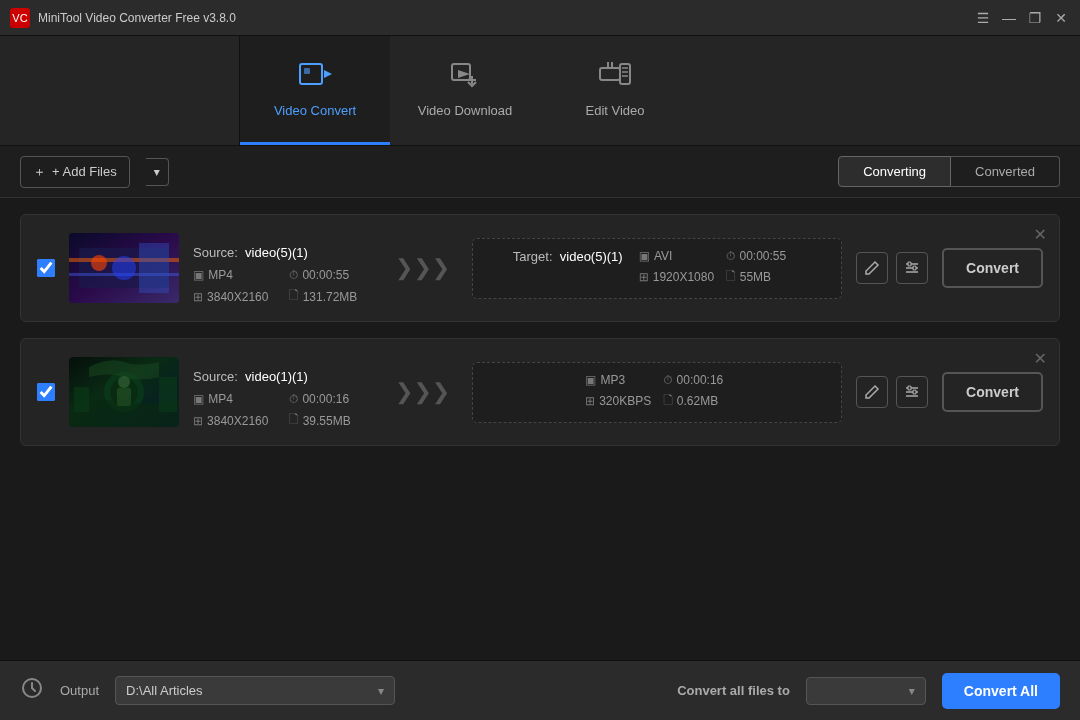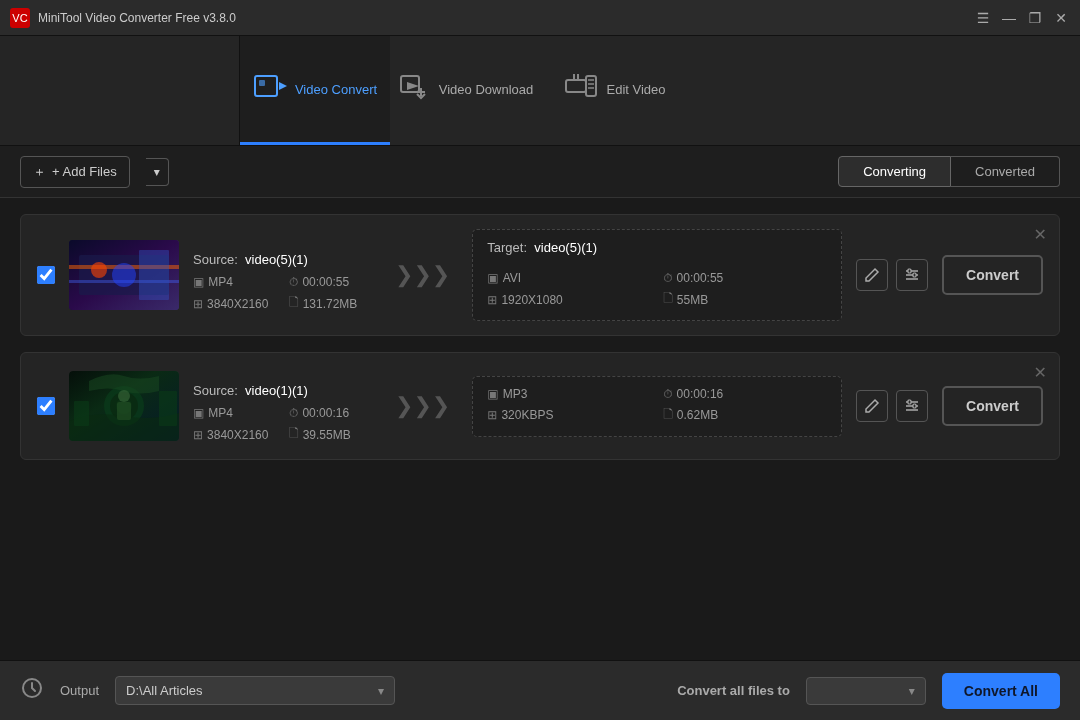--- a/index.html
+++ b/index.html
@@ -45,21 +45,21 @@
     
     #nav {
       height: 110px;
       background: #252525;
       display: flex;
       align-items: stretch;
       border-bottom: 1px solid #111;
     }
     .nav-tab {
       display: flex;
-      flex-direction: row;
+      flex-direction: column;
       align-items: center;
       justify-content: center;
       width: 150px;
       gap: 8px;
       cursor: pointer;
       border-bottom: 3px solid transparent;
       transition: background 0.2s;
       padding: 10px 0;
     }
     .nav-tab.active {
@@ -198,21 +198,21 @@
       padding: 0 8px;
       flex-shrink: 0;
     }
 
     .target-box {
       background: #1e1e1e;
       border: 1px dashed #444;
       border-radius: 5px;
       padding: 10px 14px;
       display: flex;
-      flex-direction: column;
+      flex-direction: row;
       gap: 16px;
       min-width: 200px;
       flex: 1;
       justify-content: center;
     }
     .target-box .target-label {
       font-size: 13px;
       color: #bbb;
     }
     .target-box .target-label span { color: #fff; }
@@ -281,21 +281,21 @@
       color: #ccc;
       cursor: pointer;
       gap: 8px;
       min-width: 120px;
     }
     .format-select .arrow { color: #888; font-size: 12px; }
     .convert-all-btn {
       background: #2d7fff;
       border: none;
       border-radius: 5px;
-      color: #0f172a;
+      color: #ffffff;
       padding: 10px 22px;
       font-size: 14px;
       font-weight: 700;
       cursor: pointer;
       transition: background 0.2s;
       flex-shrink: 0;
     }
 
     
     .thumb-1 { background: linear-gradient(135deg, #1a1a3e 0%, #2a1a5e 50%, #4a2a7e 100%); }

